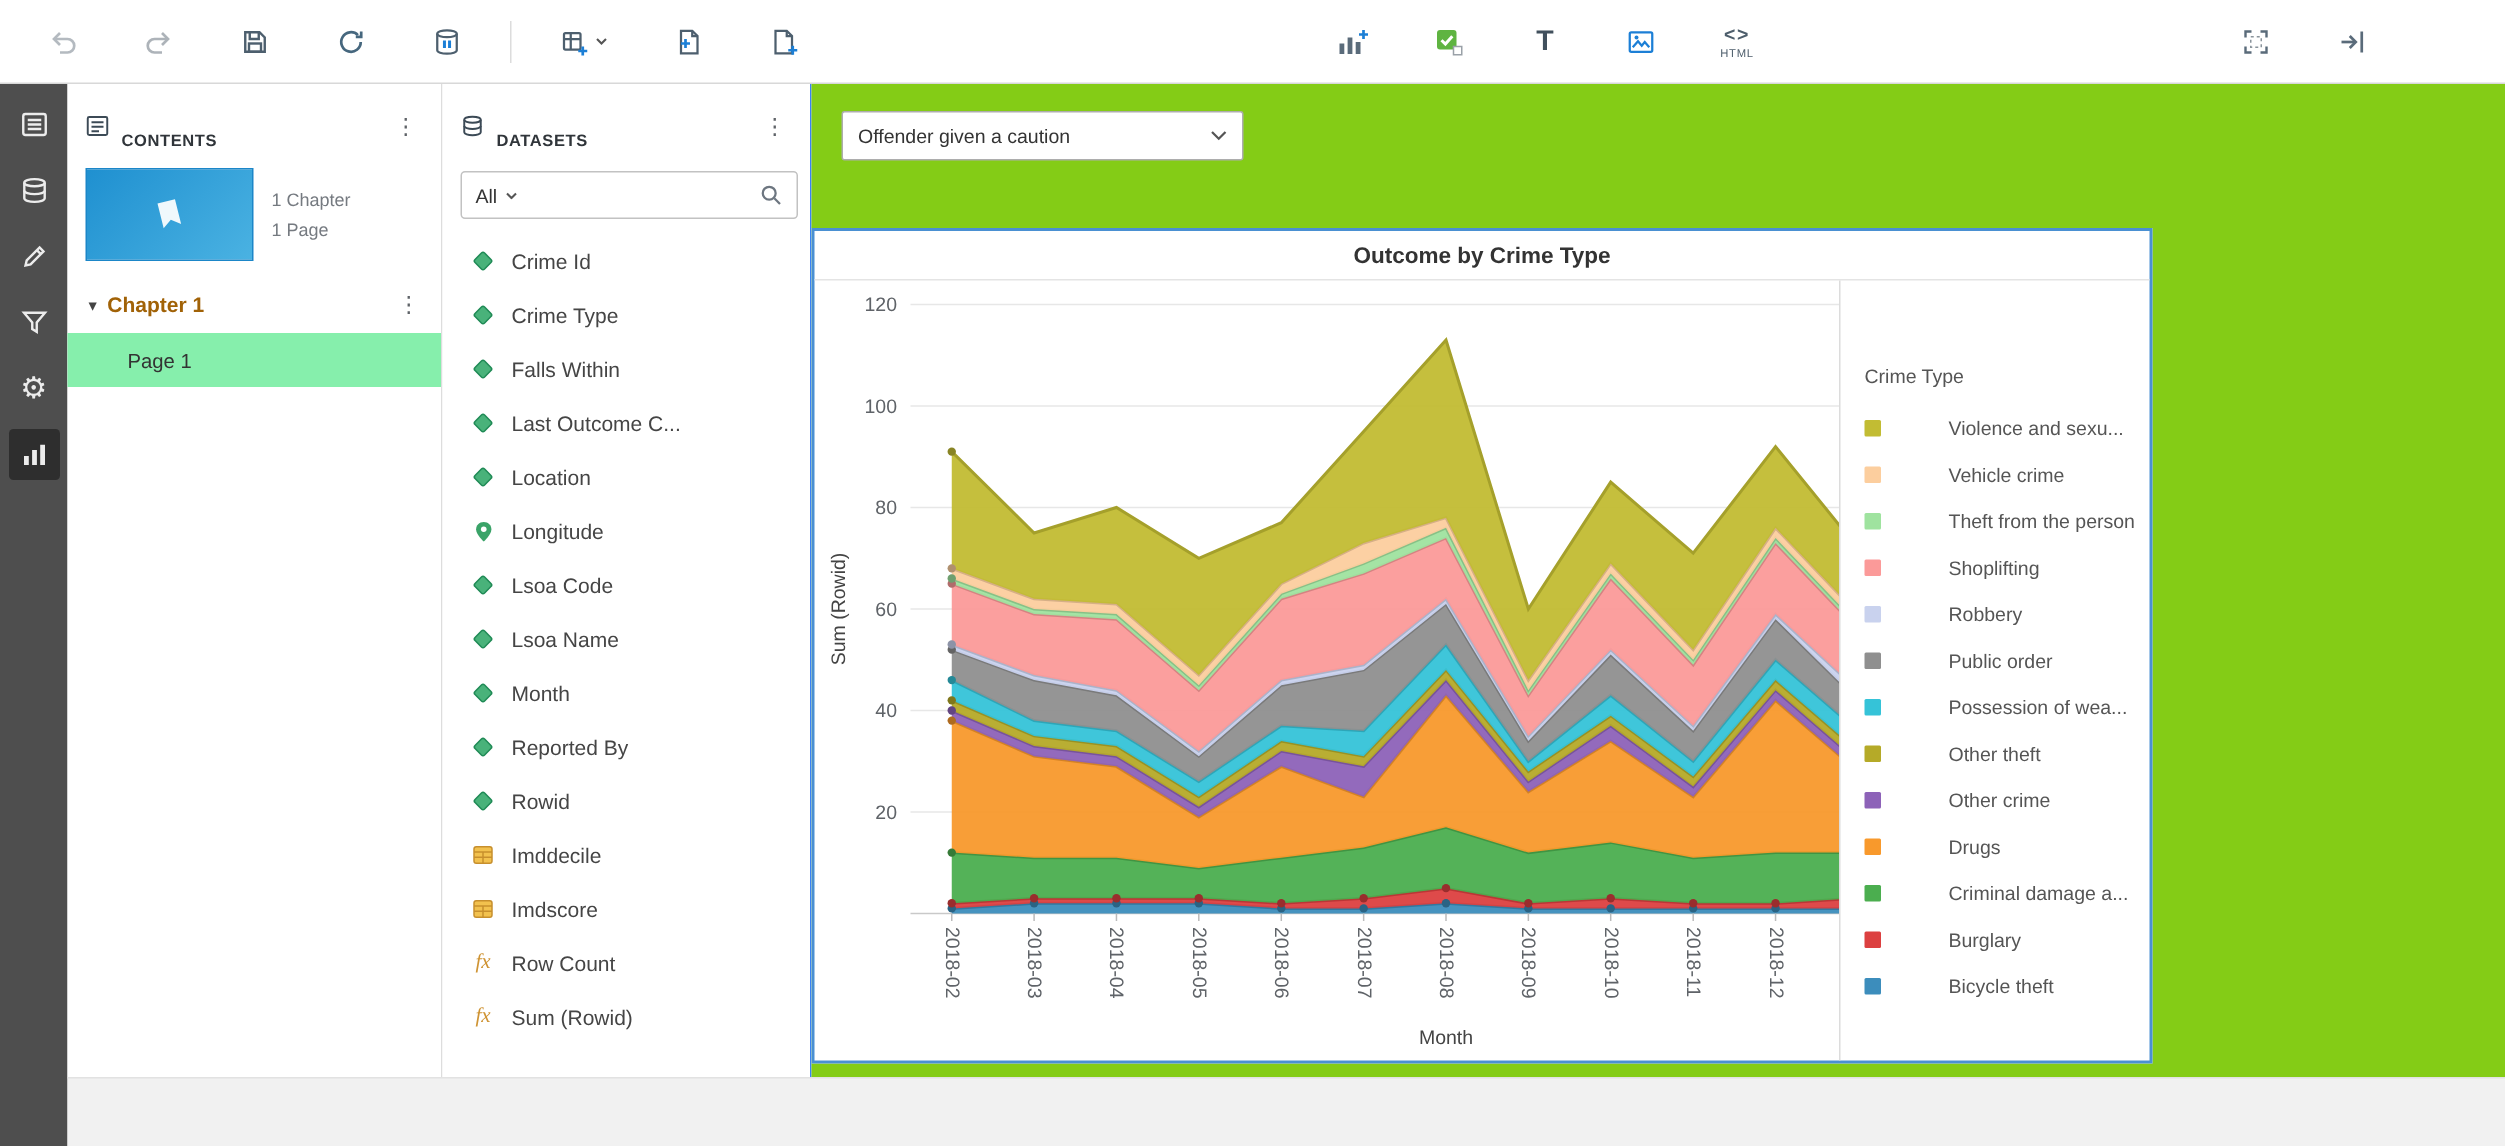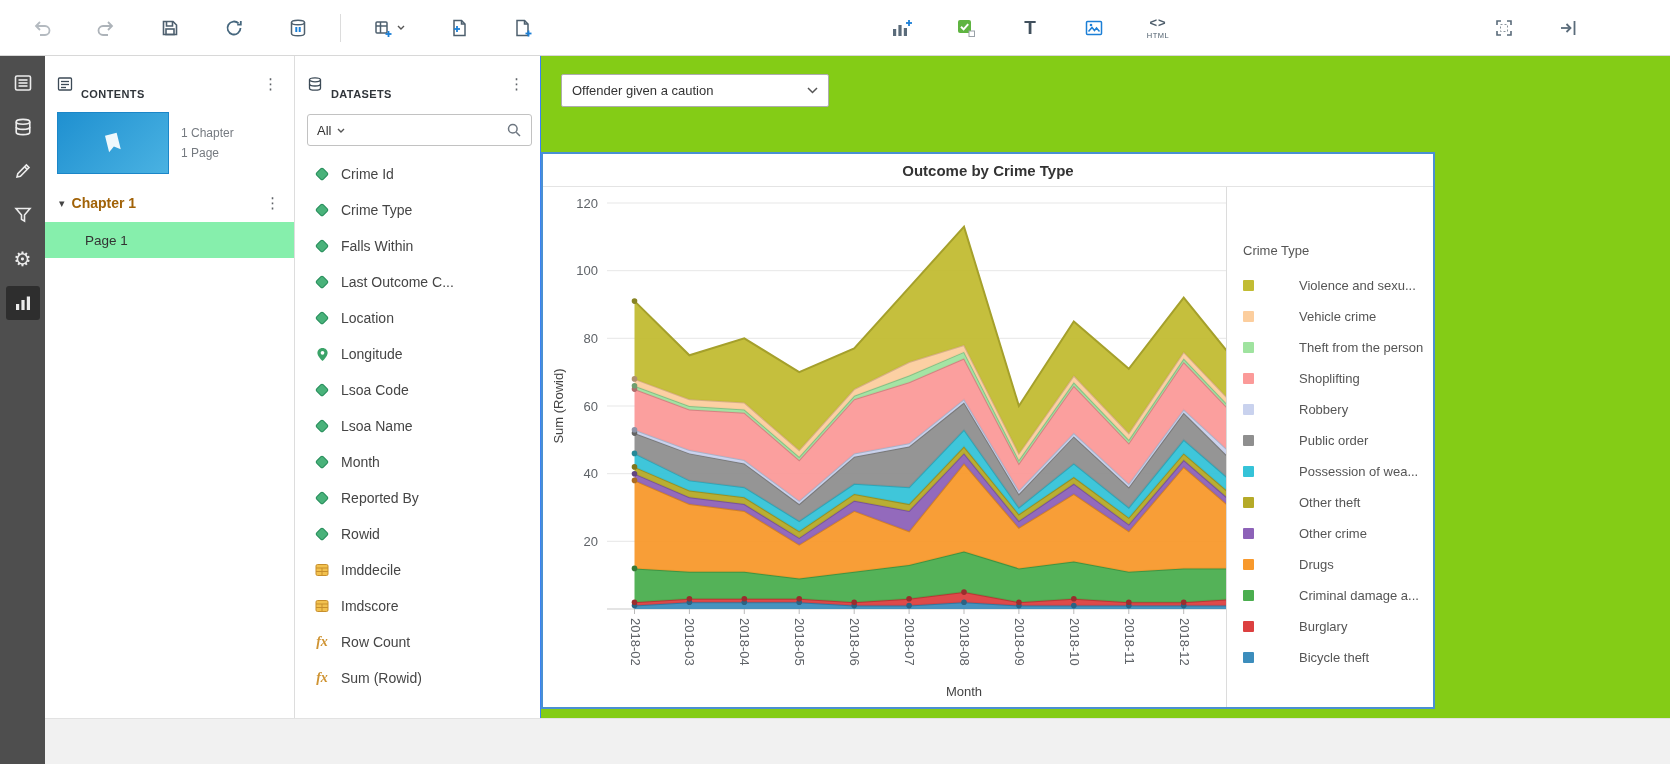--- a/index.html
+++ b/index.html
@@ -44,21 +44,21 @@
   .page-row { height:36px; display:flex; align-items:center; padding-left:40px; font-size:13.5px; color:#333; background:#86efac; cursor:pointer; }
 
   
   .datasets-panel { flex:0 0 246px; border-right:1px solid #3b82f6; background:#fff; display:flex; flex-direction:column; min-height:0; }
   .search-box { margin:4px 8px 8px 12px; border:1px solid #c2c2c2; border-radius:3px; height:32px; display:flex; align-items:center; padding:0 9px; gap:6px; }
   .all-label { font-size:13px; color:#333; }
   .field-list { flex:1; overflow:hidden; padding-top:2px; }
   .field-row { height:36px; display:flex; align-items:center; gap:11px; padding:0 12px 0 19px; font-size:14px; color:#454545; cursor:pointer; }
   .icon-cell { width:16px; display:flex; align-items:center; justify-content:center; flex:0 0 16px; }
   .icon-dim { width:10px; height:10px; background:#49b27a; border:1.5px solid #1f8a55; border-radius:2px; transform:rotate(45deg); }
-  .icon-fx { font-family:"Liberation Serif", serif; font-style:italic; font-weight:bold; font-size:14px; color:#cf9434; line-height:1; }
+  .icon-fx { font-family:"Liberation Serif", serif; font-style:italic; font-weight:normal; font-size:14px; color:#cf9434; line-height:1; }
   .field-label { white-space:nowrap; }
 
   
   .main { flex:1; min-width:0; padding:18px 0 11px 0; background:#84cc16; }
   .dropdown { width:268px; height:33px; margin-left:20px; border:1px solid #adadad; border-radius:2px; background:#fff; display:flex; align-items:center; justify-content:space-between; padding:0 10px; font-size:13px; color:#333; cursor:pointer; margin-bottom:45px; }
 
   .chart-card { width:894px; height:557px; border:2px solid #4a90d2; background:#fff; display:flex; flex-direction:column; }
   .chart-title { flex:0 0 33px; display:flex; align-items:center; justify-content:center; font-size:15px; font-weight:bold; color:#333; border-bottom:1px solid #e4e4e4; }
   .chart-body { flex:1; display:flex; min-height:0; }
   #chart-svg { flex:1; overflow:hidden; }

